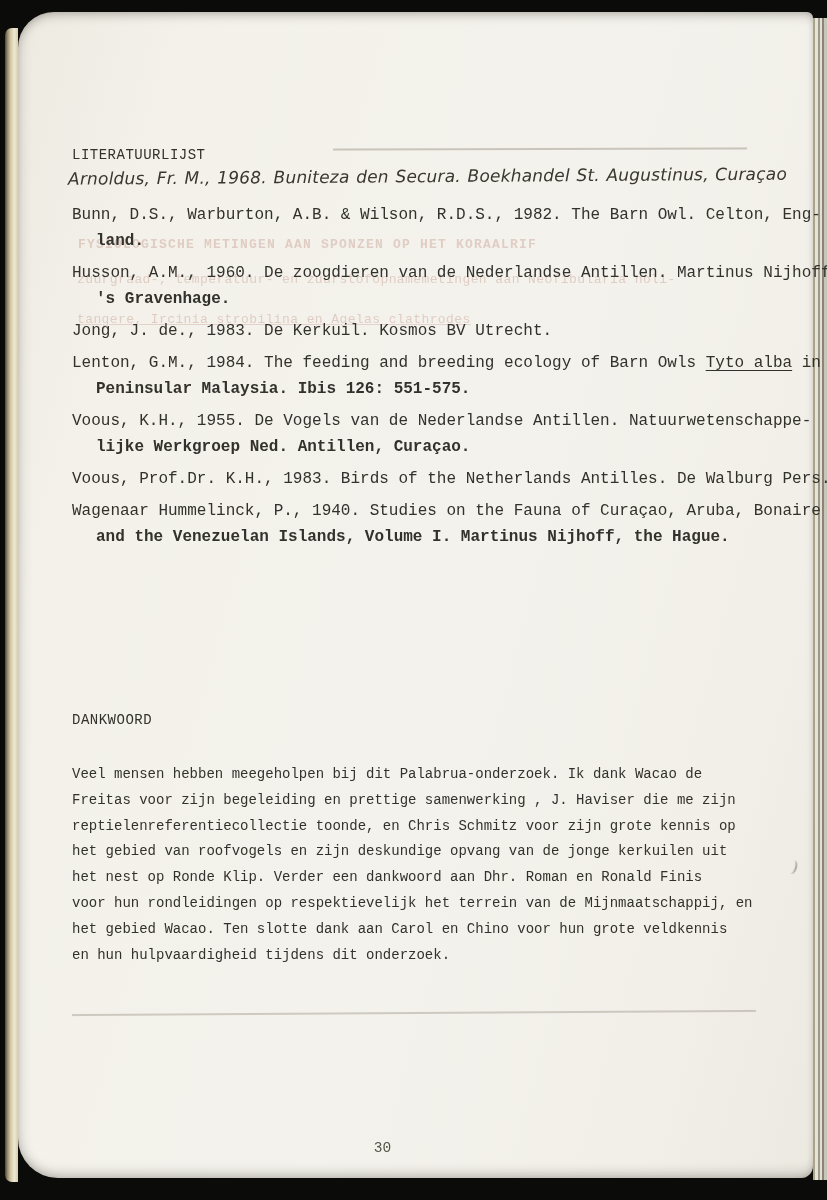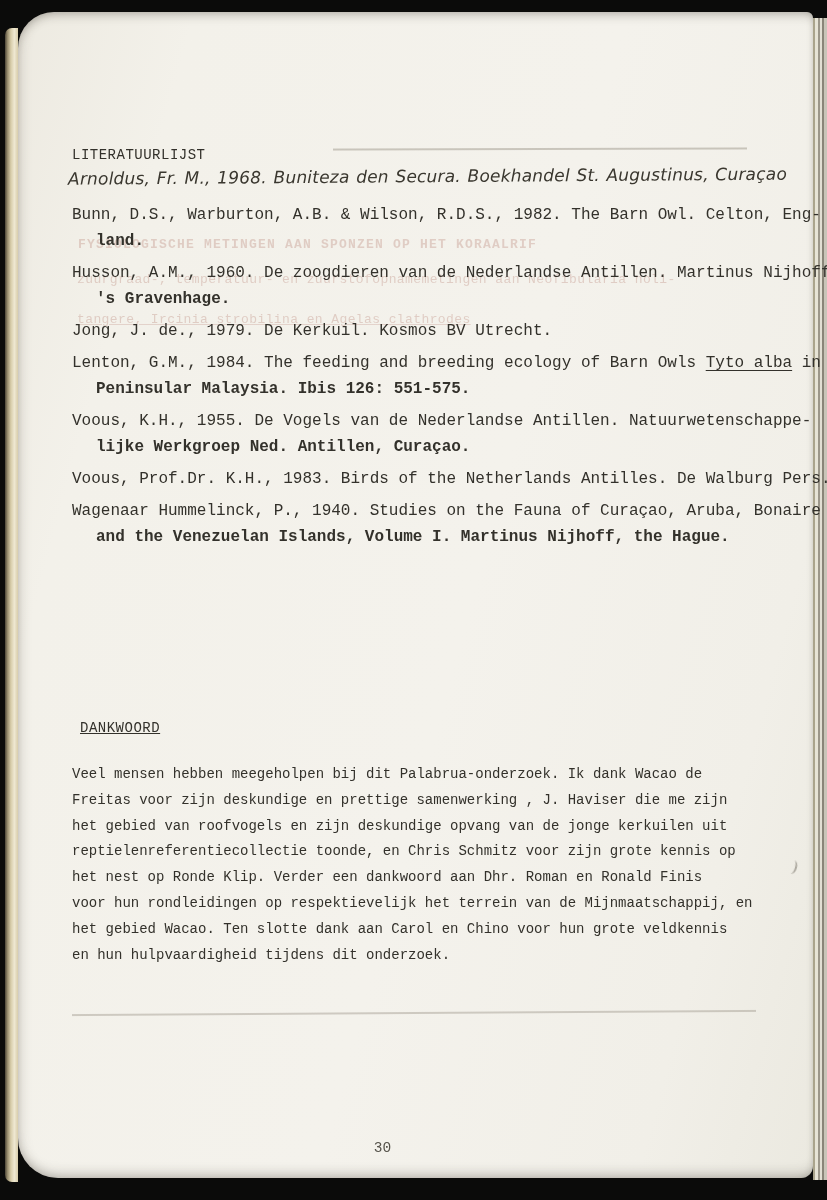--- a/index.html
+++ b/index.html
@@ -66,25 +66,24 @@
     position: absolute; left: 54px; top: 190px; width: 700px;
     font-family: "Liberation Mono", monospace;
   }
   .ref-entry { margin-bottom: 6px; }
   .ref-line { line-height: 26px; white-space: pre; font-size: 16px; color: var(--ink, #33312b); }
   .ref-line.cont { padding-left: 24px; font-weight: bold; }
   .ref-line .u { text-decoration: underline; text-underline-offset: 3px; }
 
   .dank-heading {
     position: absolute; left: 54px; top: 700px;
-    margin: 8px; font-weight: normal;
+    margin: 0; font-weight: normal;
     font-size: 14px; letter-spacing: 0.5px;
     color: var(--ink, #33312b);
     font-family: "Liberation Mono", monospace;
-    text-decoration: underline;
   }
   .dank-text {
     position: absolute; left: 54px; top: 750px; width: 710px;
     font-family: "Liberation Mono", monospace;
   }
   .par-line { line-height: 25.8px; white-space: pre; font-size: 14px; color: var(--ink, #33312b); }
 
   
   .ghost {
     position: absolute;
@@ -142,21 +141,21 @@
     <div class="ref-list" id="reference-list">
         <div class="ref-entry">
           <div class="ref-line"><span>Bunn, D.S., Warburton, A.B. &amp; Wilson, R.D.S., 1982. The Barn Owl. Celton, Eng-</span></div>
           <div class="ref-line cont"><span>land.</span></div>
         </div>
         <div class="ref-entry">
           <div class="ref-line"><span>Husson, A.M., 1960. De zoogdieren van de Nederlandse Antillen. Martinus Nijhoff</span></div>
           <div class="ref-line cont"><span>'s Gravenhage.</span></div>
         </div>
         <div class="ref-entry">
-          <div class="ref-line"><span>Jong, J. de., 1979. De Kerkuil. Kosmos BV Utrecht.</span></div>
+          <div class="ref-line"><span>Jong, J. de., 1983. De Kerkuil. Kosmos BV Utrecht.</span></div>
         </div>
         <div class="ref-entry">
           <div class="ref-line"><span>Lenton, G.M., 1984. The feeding and breeding ecology of Barn Owls </span><span class="u">Tyto alba</span><span> in</span></div>
           <div class="ref-line cont"><span>Peninsular Malaysia. Ibis 126: 551-575.</span></div>
         </div>
         <div class="ref-entry">
           <div class="ref-line"><span>Voous, K.H., 1955. De Vogels van de Nederlandse Antillen. Natuurwetenschappe-</span></div>
           <div class="ref-line cont"><span>lijke Werkgroep Ned. Antillen, Curaçao.</span></div>
         </div>
         <div class="ref-entry">
@@ -165,23 +164,23 @@
         <div class="ref-entry">
           <div class="ref-line"><span>Wagenaar Hummelinck, P., 1940. Studies on the Fauna of Curaçao, Aruba, Bonaire</span></div>
           <div class="ref-line cont"><span>and the Venezuelan Islands, Volume I. Martinus Nijhoff, the Hague.</span></div>
         </div>
       </div>
 
     <h2 class="dank-heading">DANKWOORD</h2>
 
     <div class="dank-text" id="dank-text">
         <div class="par-line">Veel mensen hebben meegeholpen bij dit Palabrua-onderzoek. Ik dank Wacao de</div>
-        <div class="par-line">Freitas voor zijn deskundige en prettige samenwerking , J. Haviser die me zijn</div>
+        <div class="par-line">Freitas voor zijn begeleiding en prettige samenwerking , J. Haviser die me zijn</div>
+        <div class="par-line">reptielenreferentiecollectie toonde, en Chris Schmitz voor zijn grote kennis op</div>
         <div class="par-line">het gebied van roofvogels en zijn deskundige opvang van de jonge kerkuilen uit</div>
-        <div class="par-line">reptielenreferentiecollectie toonde, en Chris Schmitz voor zijn grote kennis op</div>
         <div class="par-line">het nest op Ronde Klip. Verder een dankwoord aan Dhr. Roman en Ronald Finis</div>
         <div class="par-line">voor hun rondleidingen op respektievelijk het terrein van de Mijnmaatschappij, en</div>
         <div class="par-line">het gebied Wacao. Ten slotte dank aan Carol en Chino voor hun grote veldkennis</div>
         <div class="par-line">en hun hulpvaardigheid tijdens dit onderzoek.</div>
       </div>
 
     <div class="rule rule-bottom"></div>
 
     <div class="speck"></div>
 

